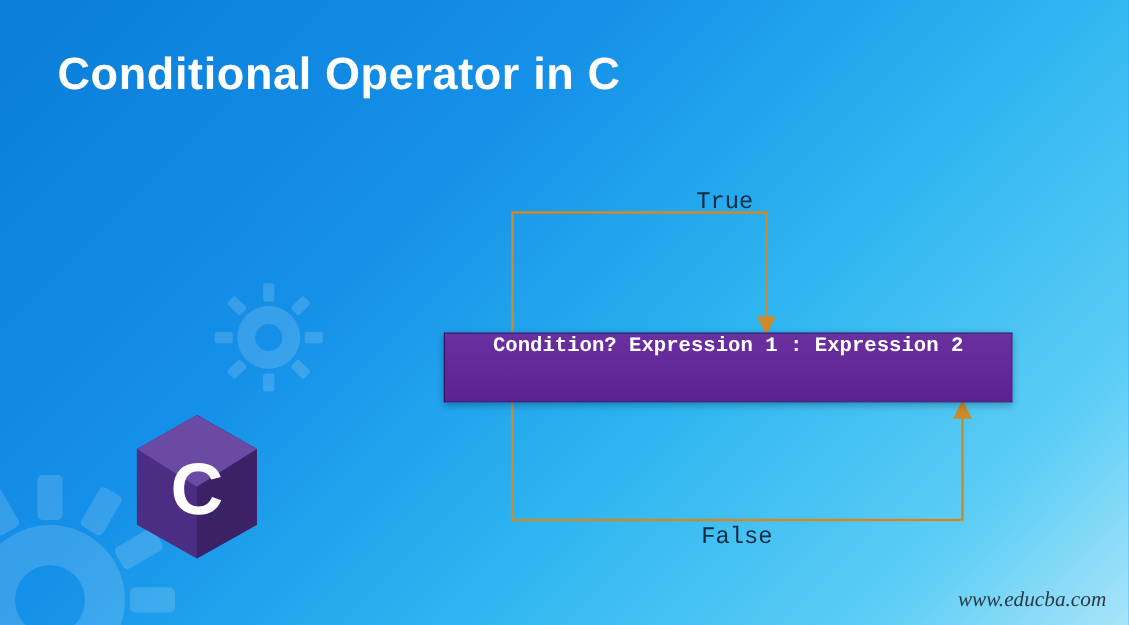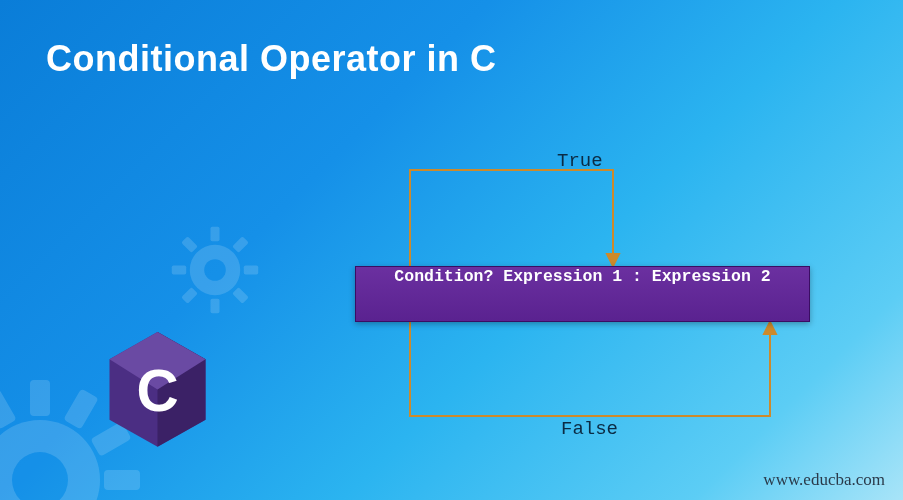--- a/index.html
+++ b/index.html
@@ -86,20 +86,21 @@
   white-space: pre;
 }
 
 .watermark {
   position: absolute;
   right: 18px;
   bottom: 10px;
   color: #2a3a4a;
   font-size: 17px;
   font-family: "Times New Roman", serif;
+  font-style: italic;
 }
 </style>
 </head>
 <body>
 
 <div class="gear gear-small">
   <svg viewBox="0 0 100 100" width="90" height="90">
     <g fill="#ffffff">
       <circle cx="50" cy="50" r="28"></circle>
       <g>

